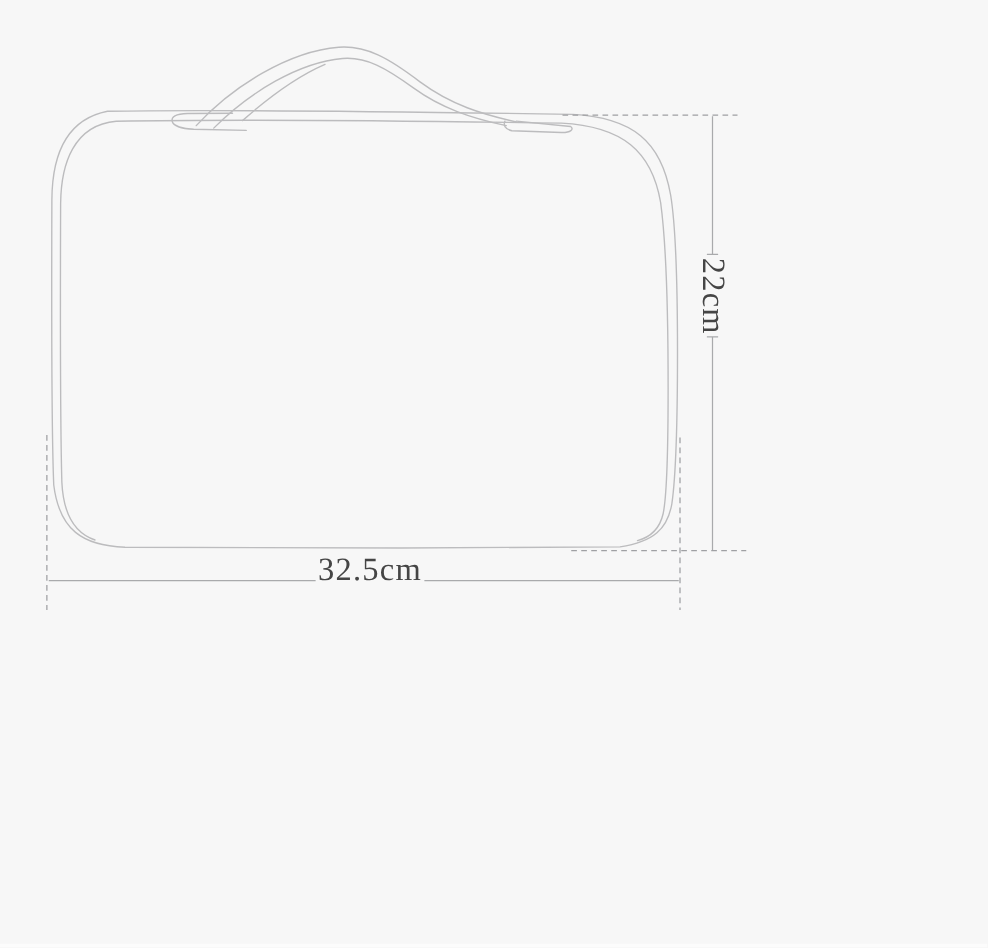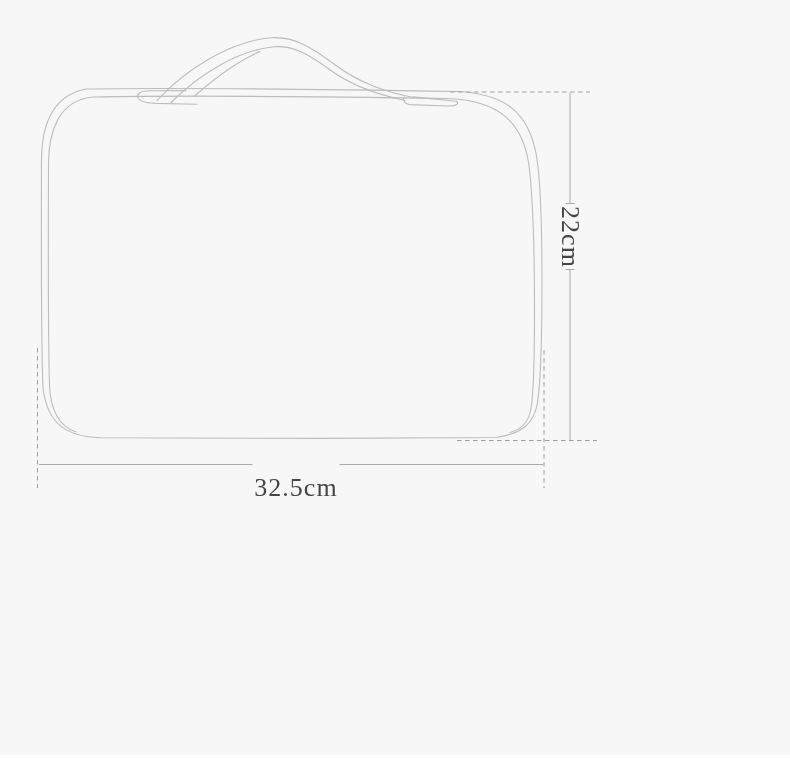--- a/index.html
+++ b/index.html
@@ -129,16 +129,16 @@
     <g>
       <line class="dash" x1="37.5" y1="348" x2="37.5" y2="488"></line>
       <line class="dash" x1="544" y1="350" x2="544" y2="488"></line>
       <line class="dim" x1="39" y1="464.5" x2="252.5" y2="464.5"></line>
       <line class="dim" x1="339.5" y1="464.5" x2="543" y2="464.5"></line>
     </g>
   </svg>
 
   <span class="dim-label vertical" style="left:570px; top:237px;">22cm</span>
 
-  <span class="dim-label horizontal" style="left:296px; top:488px;text-align:center;">32.5cm</span>
+  <span class="dim-label horizontal" style="left:296px; top:456px;text-align:center;">32.5cm</span>
 
   <div class="bottom-edge"></div>
 </div>
 
 </body></html>

